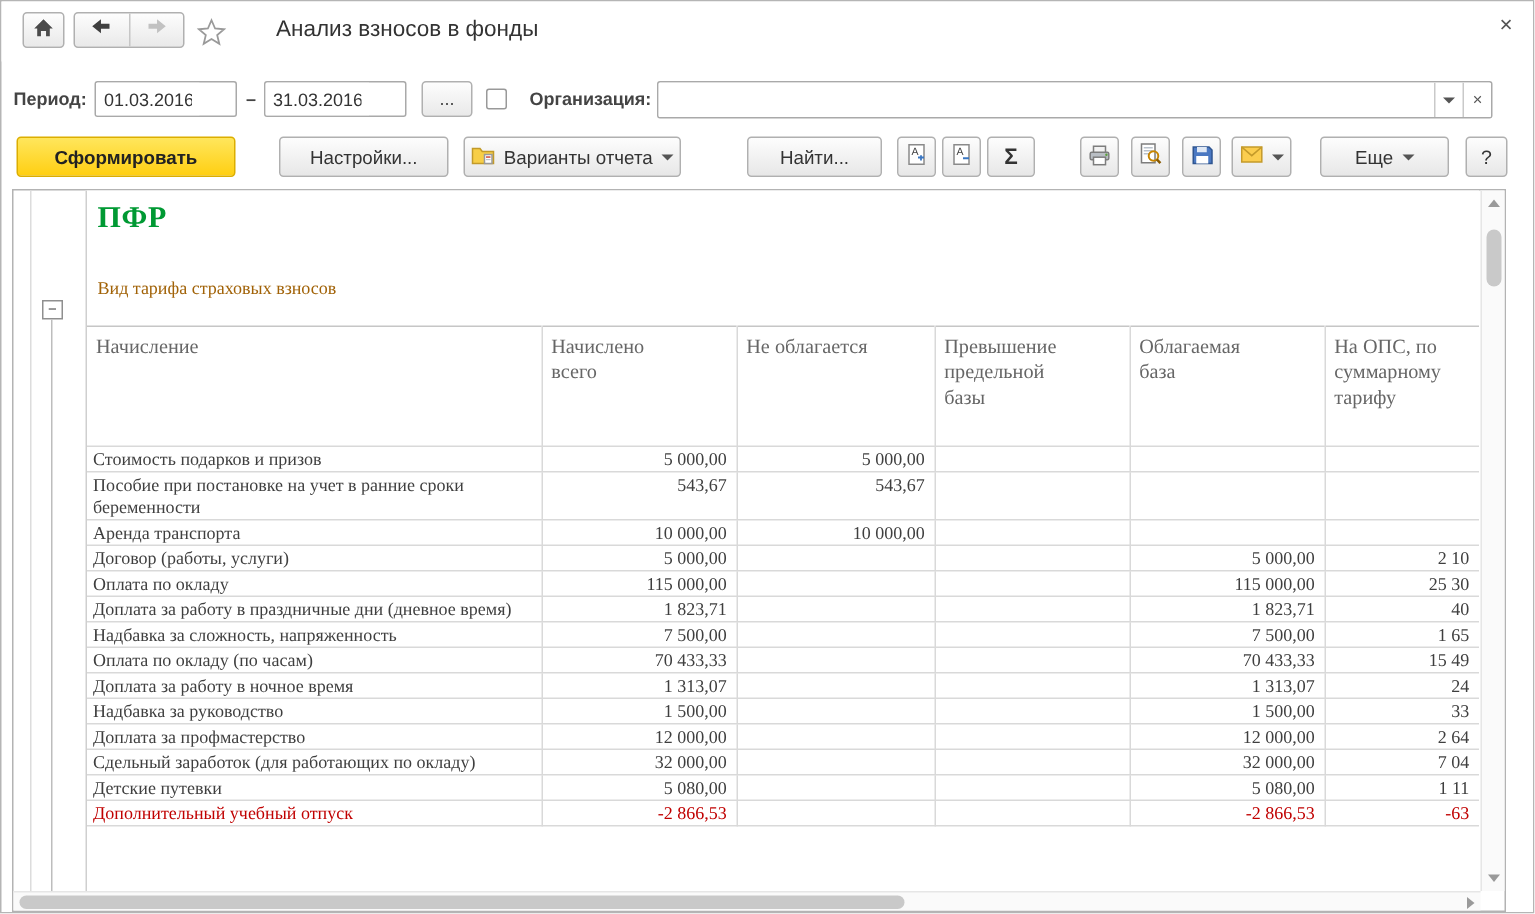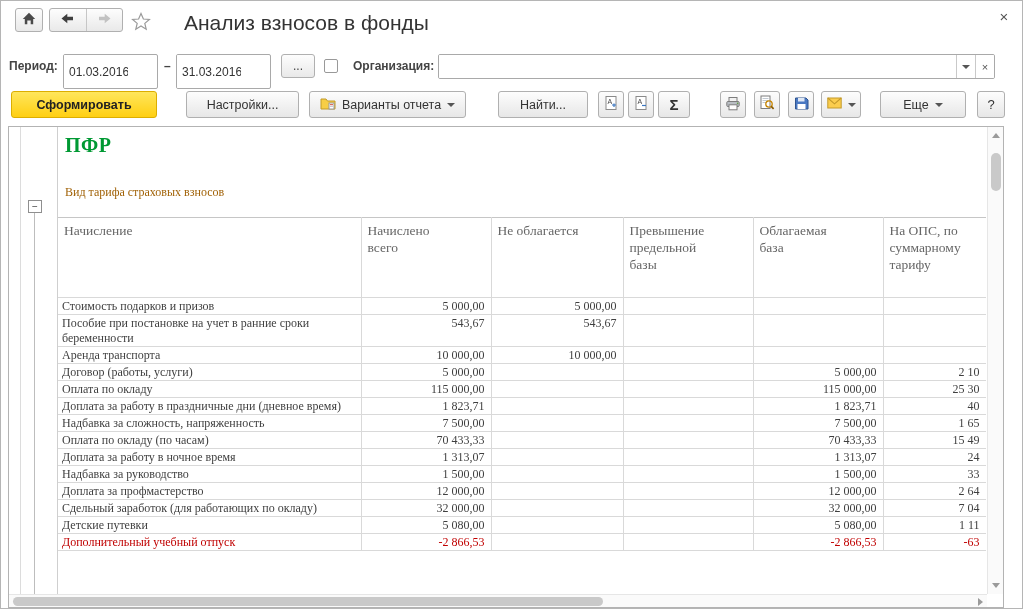--- a/index.html
+++ b/index.html
@@ -7,46 +7,46 @@
   .window { position:relative; width:1023px; height:609px; background:#fff; border:1px solid #b5b5b5; }
 
   
   .titlebar { position:absolute; top:0; left:0; right:0; height:40px; background:#fff; }
   .tb-btn { position:absolute; height:24px; background:linear-gradient(#fdfdfd,#e9e9e9); border:1px solid #b0b0b0; border-radius:3px; display:flex; align-items:center; justify-content:center; cursor:pointer; }
   .btn-home { left:14px; top:7px; width:28px; }
   .navgroup { position:absolute; left:48px; top:7px; width:74px; height:24px; border:1px solid #b0b0b0; border-radius:3px; background:linear-gradient(#fdfdfd,#e9e9e9); display:flex; }
   .navgroup .half { flex:1; display:flex; align-items:center; justify-content:center; }
   .navgroup .half + .half { border-left:1px solid #c6c6c6; }
   .star-wrap { position:absolute; left:129px; top:9px; width:22px; height:22px; display:flex; align-items:center; justify-content:center; cursor:pointer; }
-  .page-title { position:absolute; left:183px; top:10px; font-size:21px; color:#333; }
+  .page-title { position:absolute; left:183px; top:10px; font-size:15px; color:#333; }
   .btn-close { position:absolute; right:8px; top:6px; width:20px; height:20px; border:none; background:transparent; color:#555; font-size:15px; cursor:pointer; line-height:20px; text-align:center; }
 
   
   .filter-row { position:absolute; top:48px; left:0; right:0; height:34px; font-size:12px; color:#444; }
   .lbl { position:absolute; top:10px;font-weight:bold; }
   .lbl-period { left:8px; }
-  .datefield { position:absolute; top:5px; height:35px; display:flex; border:1px solid #a9a9a9; border-radius:2px; background:#fff; overflow:hidden;gap:32px; }
+  .datefield { position:absolute; top:5px; height:24px; display:flex; border:1px solid #a9a9a9; border-radius:2px; background:#fff; overflow:hidden;gap:32px; }
   .df1 { left:62px; width:95px; }
   .df2 { left:175px; width:95px; }
   .datefield input { width:69px; border:none; outline:none; padding:0 5px; font-size:12px; color:#333; font-family:"Liberation Sans", sans-serif; }
   .cal-btn { width:24px; border:none; border-left:1px solid #a9a9a9; background:linear-gradient(#fdfdfd,#e9e9e9); cursor:pointer; display:flex; align-items:center; justify-content:center; }
   .range-dash { position:absolute; left:163px; top:10px; }
   .btn-ellipsis { position:absolute; left:280px; top:5px; width:34px; height:24px; background:linear-gradient(#fdfdfd,#e9e9e9); border:1px solid #b0b0b0; border-radius:3px; font-size:12px; color:#444; cursor:pointer; }
   .checkbox { position:absolute; left:323px; top:10px; width:14px; height:14px; border:1px solid #999; border-radius:2px; background:#fff; cursor:pointer; }
   .lbl-org { left:352px; }
   .orgfield { position:absolute; left:437px; top:5px; width:557px; height:25px; border:1px solid #a9a9a9; border-radius:2px; background:#fff; display:flex; overflow:hidden; }
   .orgfield input { flex:1; border:none; outline:none; padding:0 6px; font-size:12px; font-family:"Liberation Sans", sans-serif; }
   .seg-btn { width:19px; border:none; border-left:1px solid #c9c9c9; background:#fff; cursor:pointer; display:flex; align-items:center; justify-content:center; color:#555; font-size:11px; }
 
   
   .toolbar { position:absolute; top:88px; left:0; right:0; height:32px; }
   .btn { position:absolute; top:2px; height:27px; background:linear-gradient(#fdfdfd,#e7e7e7); border:1px solid #b0b0b0; border-radius:3px; font-size:12.5px; color:#333; cursor:pointer; display:flex; align-items:center; justify-content:center; gap:6px; font-family:"Liberation Sans", sans-serif; }
   .btn-generate { left:10px; width:146px; background:linear-gradient(#ffe65c,#ffcf12); border:1px solid #dcae00; font-weight:bold; color:#222; }
   .btn-settings { left:185px; width:113px; }
-  .btn-variants { left:308px; width:157px;text-align:right; }
+  .btn-variants { left:308px; width:145px;text-align:right; }
   .btn-find { left:497px; width:90px; }
   .btn-ico { width:26px; }
   .i1 { left:597px; } .i2 { left:627px; }
   .btn-sigma { left:657px; width:32px; font-size:15px; font-weight:bold; }
   .i3 { left:719px; } .i4 { left:753px; } .i5 { left:787px; }
   .btn-mail { left:820px; width:40px; }
   .btn-more { left:879px; width:86px; }
   .btn-help { left:976px; width:28px; font-size:13px; }
   .caret { width:0; height:0; border-left:4px solid transparent; border-right:4px solid transparent; border-top:4px solid #555; display:inline-block; }
 

